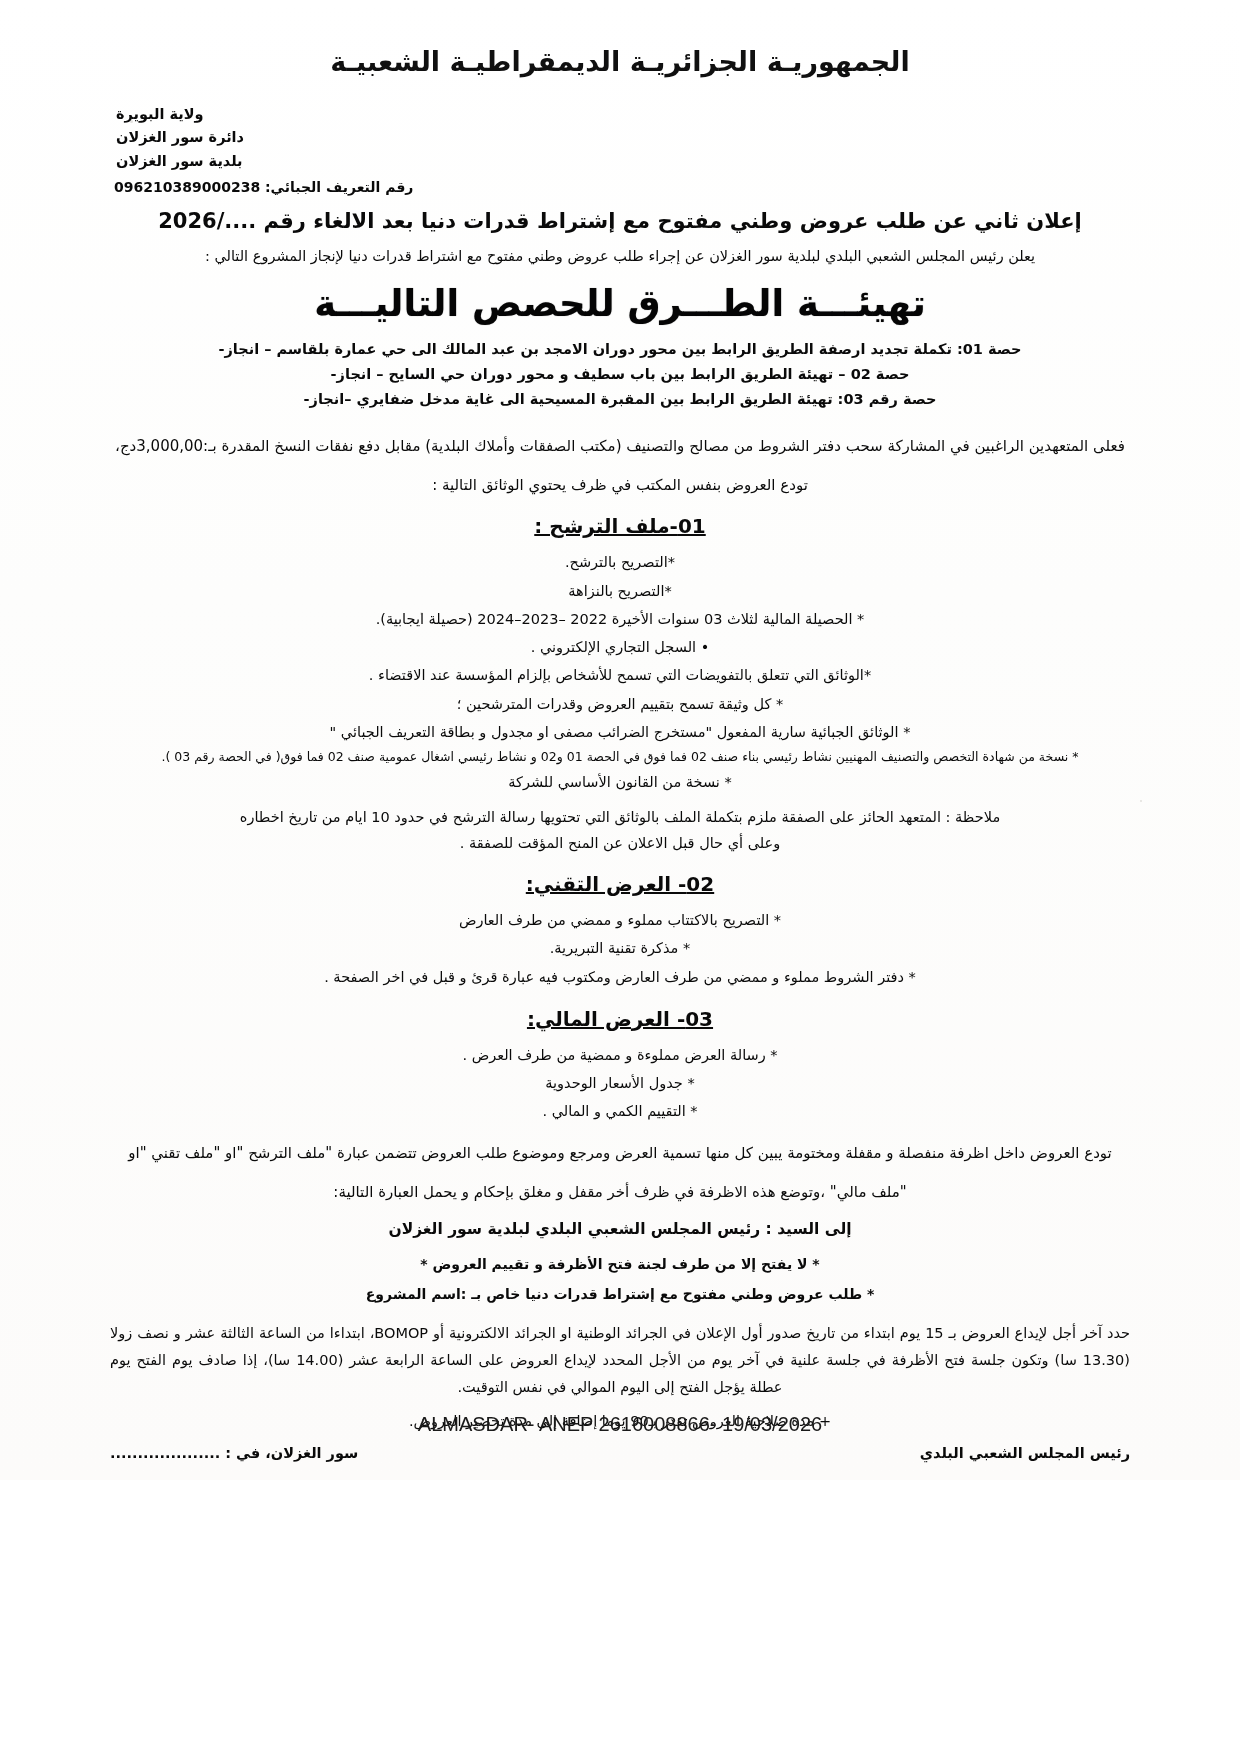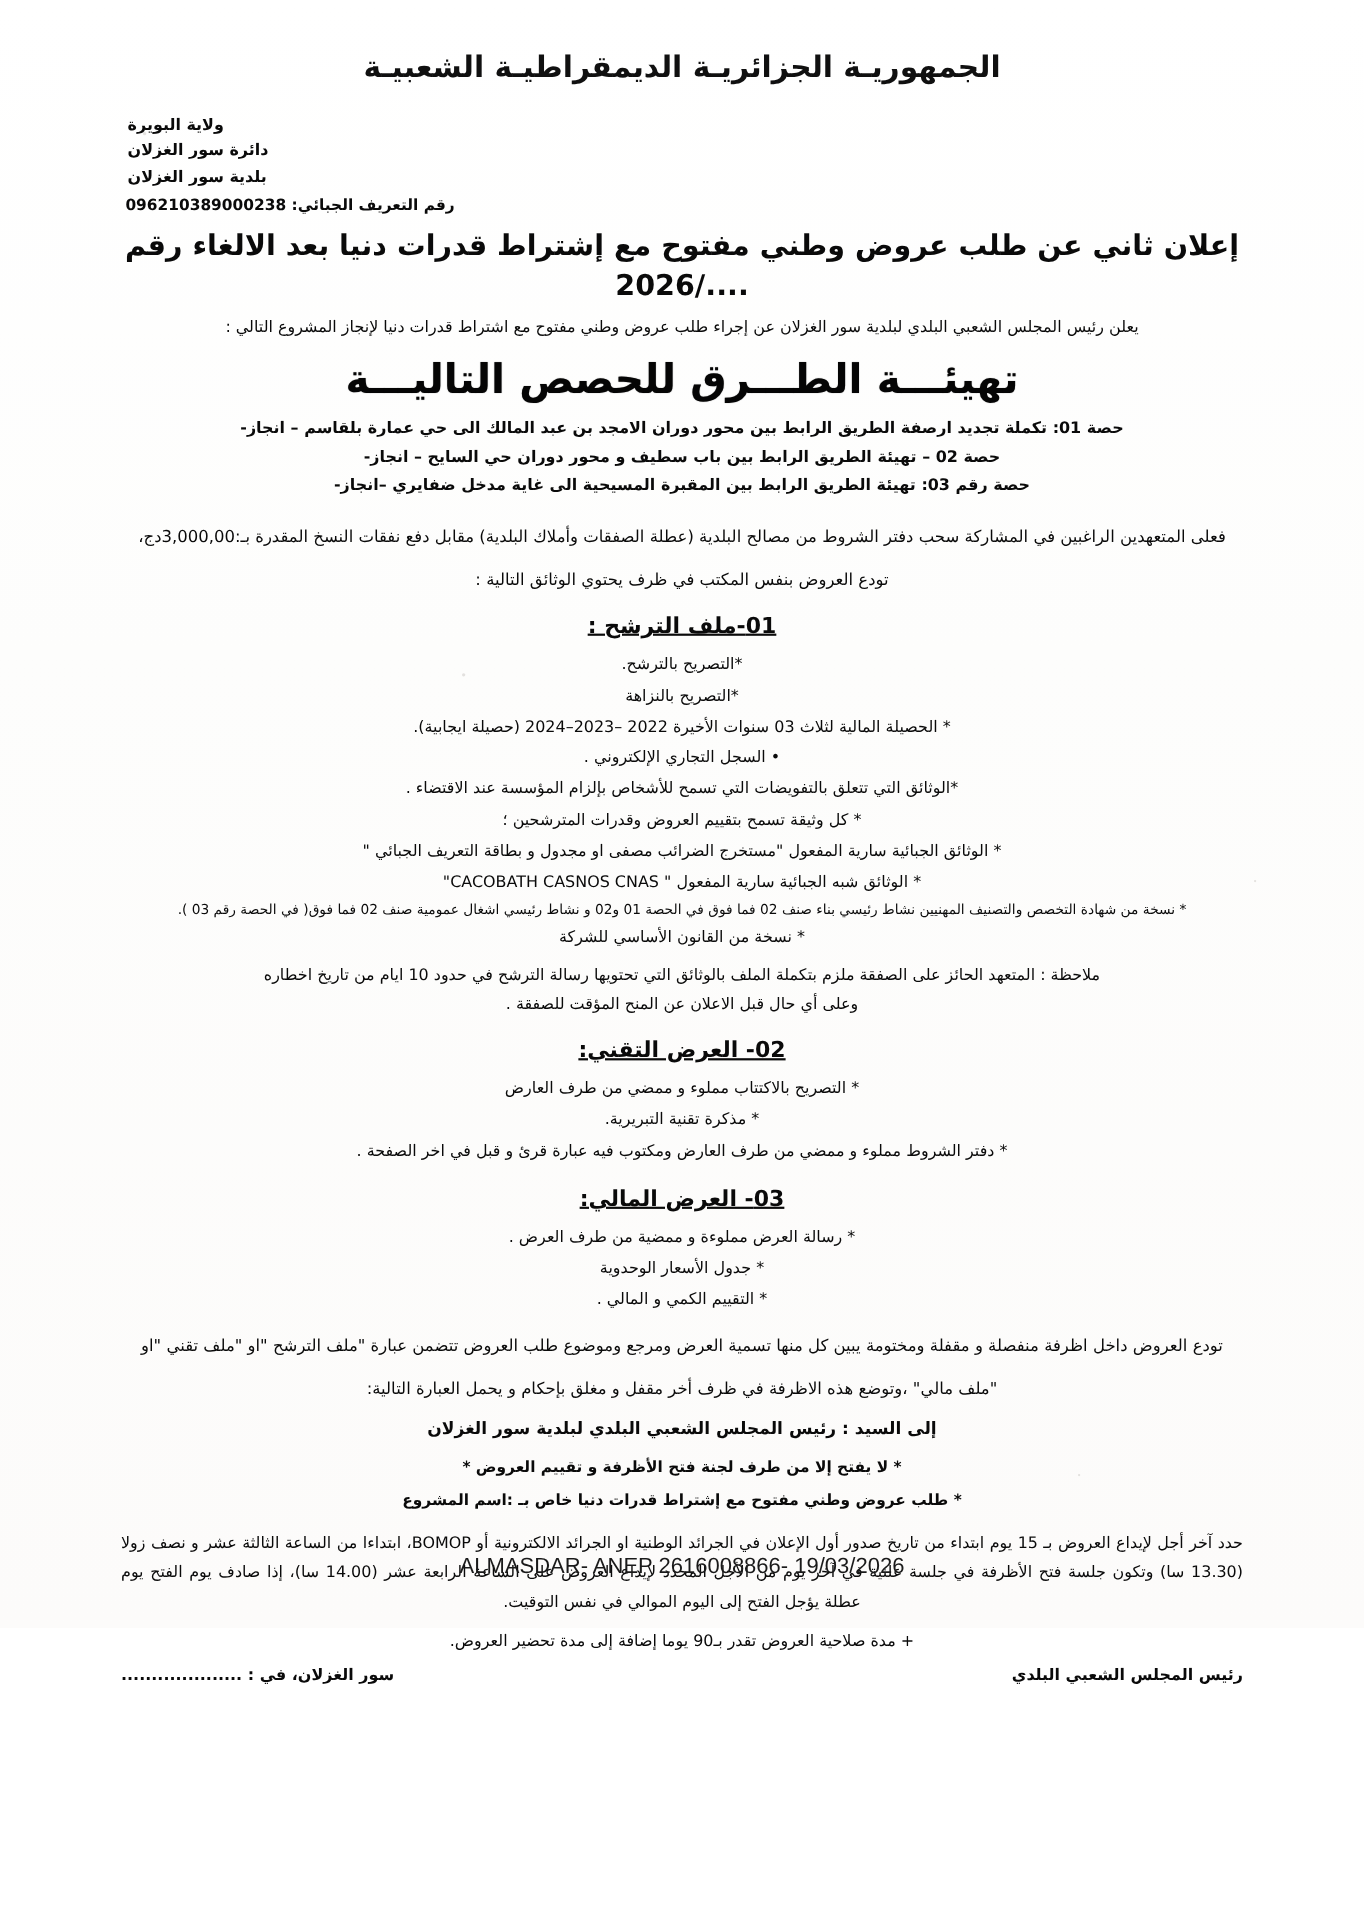--- a/index.html
+++ b/index.html
@@ -59,21 +59,21 @@
     text-align: left;
     font-size: 14px;
     font-weight: bold;
     margin: 2px 0 12px 0;
     padding-left: 4px;
     unicode-bidi: plaintext;
   }
 
   .announce-title {
     text-align: center;
-    font-size: 26px;
+    font-size: 21px;
     font-weight: bold;
     margin: 6px 0 10px 0;
     line-height: 1.35;
   }
 
   .intro-line {
     text-align: center;
     font-size: 14.5px;
     line-height: 1.5;
     margin: 4px 0 14px 0;
@@ -236,34 +236,33 @@
     <div class="intro-line">يعلن رئيس المجلس الشعبي البلدي لبلدية سور الغزلان عن إجراء  طلب عروض وطني مفتوح مع اشتراط قدرات دنيا لإنجاز المشروع التالي :</div>
 
     <div class="project-heading">تهيئـــة الطـــرق للحصص التاليـــة</div>
 
     <div class="lots">
       <div class="lot-line">حصة 01: تكملة تجديد ارصفة الطريق الرابط بين محور دوران الامجد بن عبد المالك الى حي عمارة بلقاسم – انجاز-</div>
       <div class="lot-line">حصة 02 – تهيئة الطريق الرابط بين باب سطيف و محور دوران حي السايح – انجاز-</div>
       <div class="lot-line">حصة رقم 03: تهيئة الطريق الرابط بين المقبرة المسيحية الى غاية مدخل ضفايري –انجاز-</div>
     </div>
 
-    <div class="para">فعلى المتعهدين الراغبين في المشاركة سحب دفتر الشروط من مصالح البلدية (عطلة الصفقات وأملاك البلدية) مقابل دفع نفقات النسخ المقدرة  بـ:3,000,00دج،</div>
+    <div class="para">فعلى المتعهدين الراغبين في المشاركة سحب دفتر الشروط من مصالح والتصنيف (مكتب الصفقات وأملاك البلدية) مقابل دفع نفقات النسخ المقدرة  بـ:3,000,00دج،</div>
 
     <div class="para-right">تودع العروض بنفس المكتب في ظرف يحتوي الوثائق التالية :</div>
 
     <div class="section-title">01-ملف الترشح :</div>
     <ul class="doc-list">
       <li>*التصريح بالترشح.</li>
       <li>*التصريح بالنزاهة</li>
       <li>* الحصيلة المالية لثلاث 03 سنوات الأخيرة   2022 –2023–2024 (حصيلة ايجابية).</li>
       <li>• السجل التجاري الإلكتروني .</li>
       <li>*الوثائق التي تتعلق بالتفويضات التي تسمح للأشخاص بإلزام المؤسسة عند الاقتضاء .</li>
       <li>* كل وثيقة تسمح بتقييم العروض وقدرات المترشحين ؛</li>
       <li>* الوثائق الجبائية سارية المفعول "مستخرج الضرائب مصفى او مجدول و بطاقة التعريف الجبائي "</li>
-      <li>* الوثائق شبه الجبائية سارية المفعول " CACOBATH      CASNOS       CNAS"</li>
       <li class="small">* نسخة من شهادة التخصص والتصنيف المهنيين نشاط رئيسي بناء صنف 02 فما فوق في الحصة 01 و02 و نشاط رئيسي اشغال عمومية صنف 02 فما فوق( في الحصة رقم 03 ).</li>
       <li>* نسخة من القانون الأساسي للشركة</li>
     </ul>
 
     <div class="note-block">
       <span class="l1">ملاحظة : المتعهد الحائز على الصفقة ملزم بتكملة الملف بالوثائق التي تحتويها رسالة الترشح في حدود 10 ايام من تاريخ اخطاره</span>
       <span class="l2">وعلى أي حال قبل الاعلان عن المنح المؤقت للصفقة .</span>
     </div>
 
     <div class="section-title">02- العرض التقني:</div>

